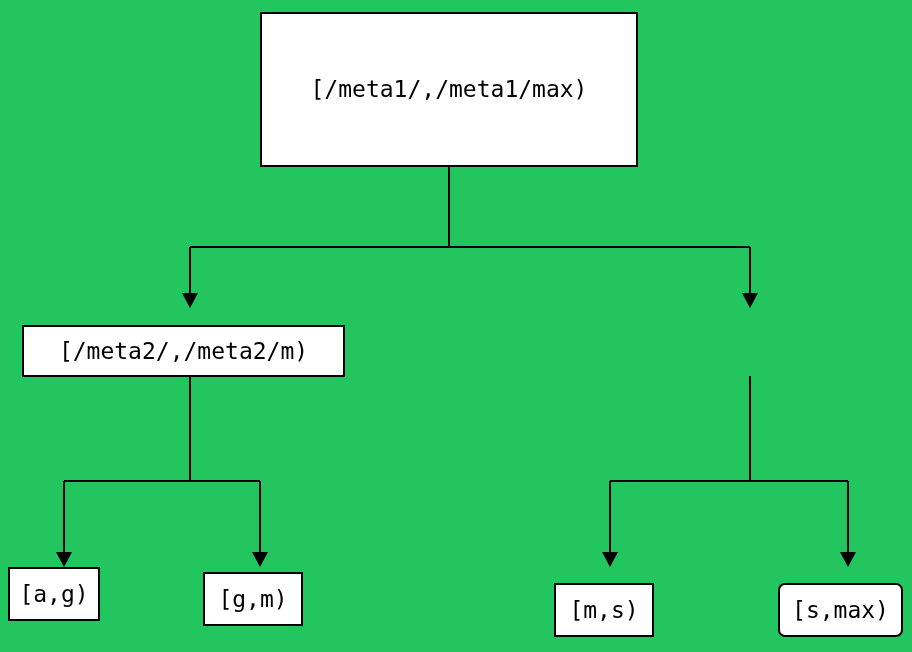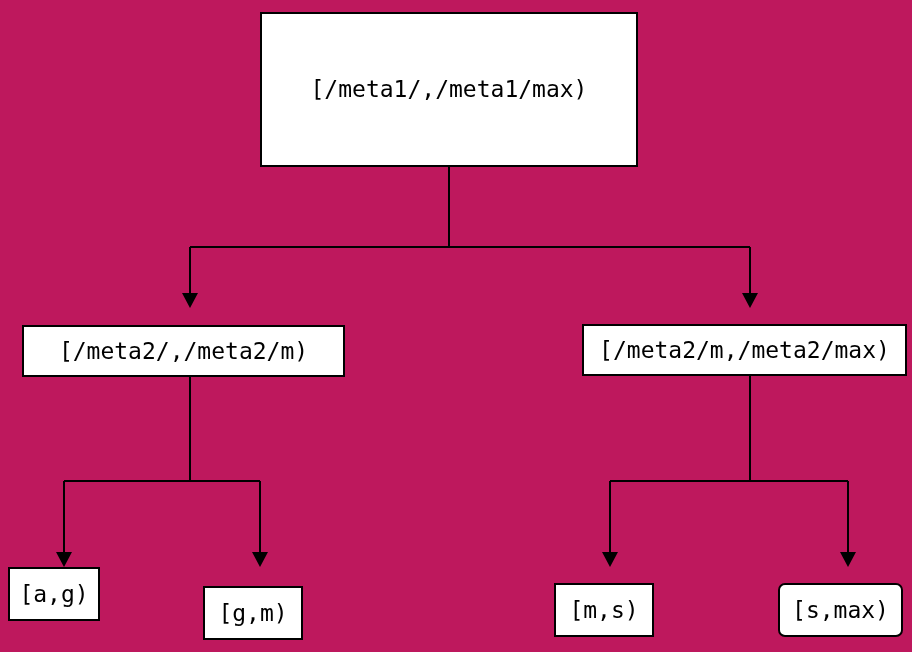--- a/index.html
+++ b/index.html
@@ -4,21 +4,21 @@
 <style>
   html, body {
     margin: 0;
     padding: 0;
     background: #ffffff;
   }
   .diagram {
     position: relative;
     width: 912px;
     height: 652px;
-    background: #be185d;
+    background: #22c55e;
     font-family: "DejaVu Sans Mono", "Liberation Mono", monospace;
     color: #000000;
     overflow: hidden;
   }
   .connectors {
     position: absolute;
     left: 0;
     top: 0;
     width: 912px;
     height: 652px;
@@ -33,21 +33,21 @@
     justify-content: center;
     font-size: 23px;
     line-height: 1;
     white-space: nowrap;
     letter-spacing: 0;
   }
   .node-root        { left: 260px; top: 12px;  width: 378px; height: 155px; }
   .node-meta2-left  { left: 22px;  top: 325px; width: 323px; height: 52px; }
   .node-meta2-right { left: 582px; top: 324px; width: 325px; height: 52px; }
   .node-leaf-ag     { left: 8px;   top: 567px; width: 92px; height: 54px; }
-  .node-leaf-gm     { left: 203px; top: 586px; width: 100px; height: 54px; }
+  .node-leaf-gm     { left: 203px; top: 572px; width: 100px; height: 54px; }
   .node-leaf-ms     { left: 554px; top: 583px; width: 100px; height: 54px; justify-content: center; }
   .node-leaf-smax   { left: 778px; top: 583px; width: 125px; height: 54px; border-radius: 7px; }
 </style>
 </head>
 <body>
 
 <div class="diagram">
 
   <svg class="connectors" viewBox="0 0 912 652" xmlns="http://www.w3.org/2000/svg" fill="none" stroke="#000000" stroke-width="2">
 
@@ -92,23 +92,20 @@
   </svg>
 
   <div class="node node-root">
     <span>[/meta1/,/meta1/max)</span>
   </div>
 
   <div class="node node-meta2-left">
     <span>[/meta2/,/meta2/m)</span>
   </div>
 
-  <div class="node node-meta2-right">
-    <span>[/meta2/m,/meta2/max)</span>
-  </div>
 
   <div class="node node-leaf-ag">
     <span>[a,g)</span>
   </div>
 
   <div class="node node-leaf-gm">
     <span>[g,m)</span>
   </div>
 
   <div class="node node-leaf-ms">

